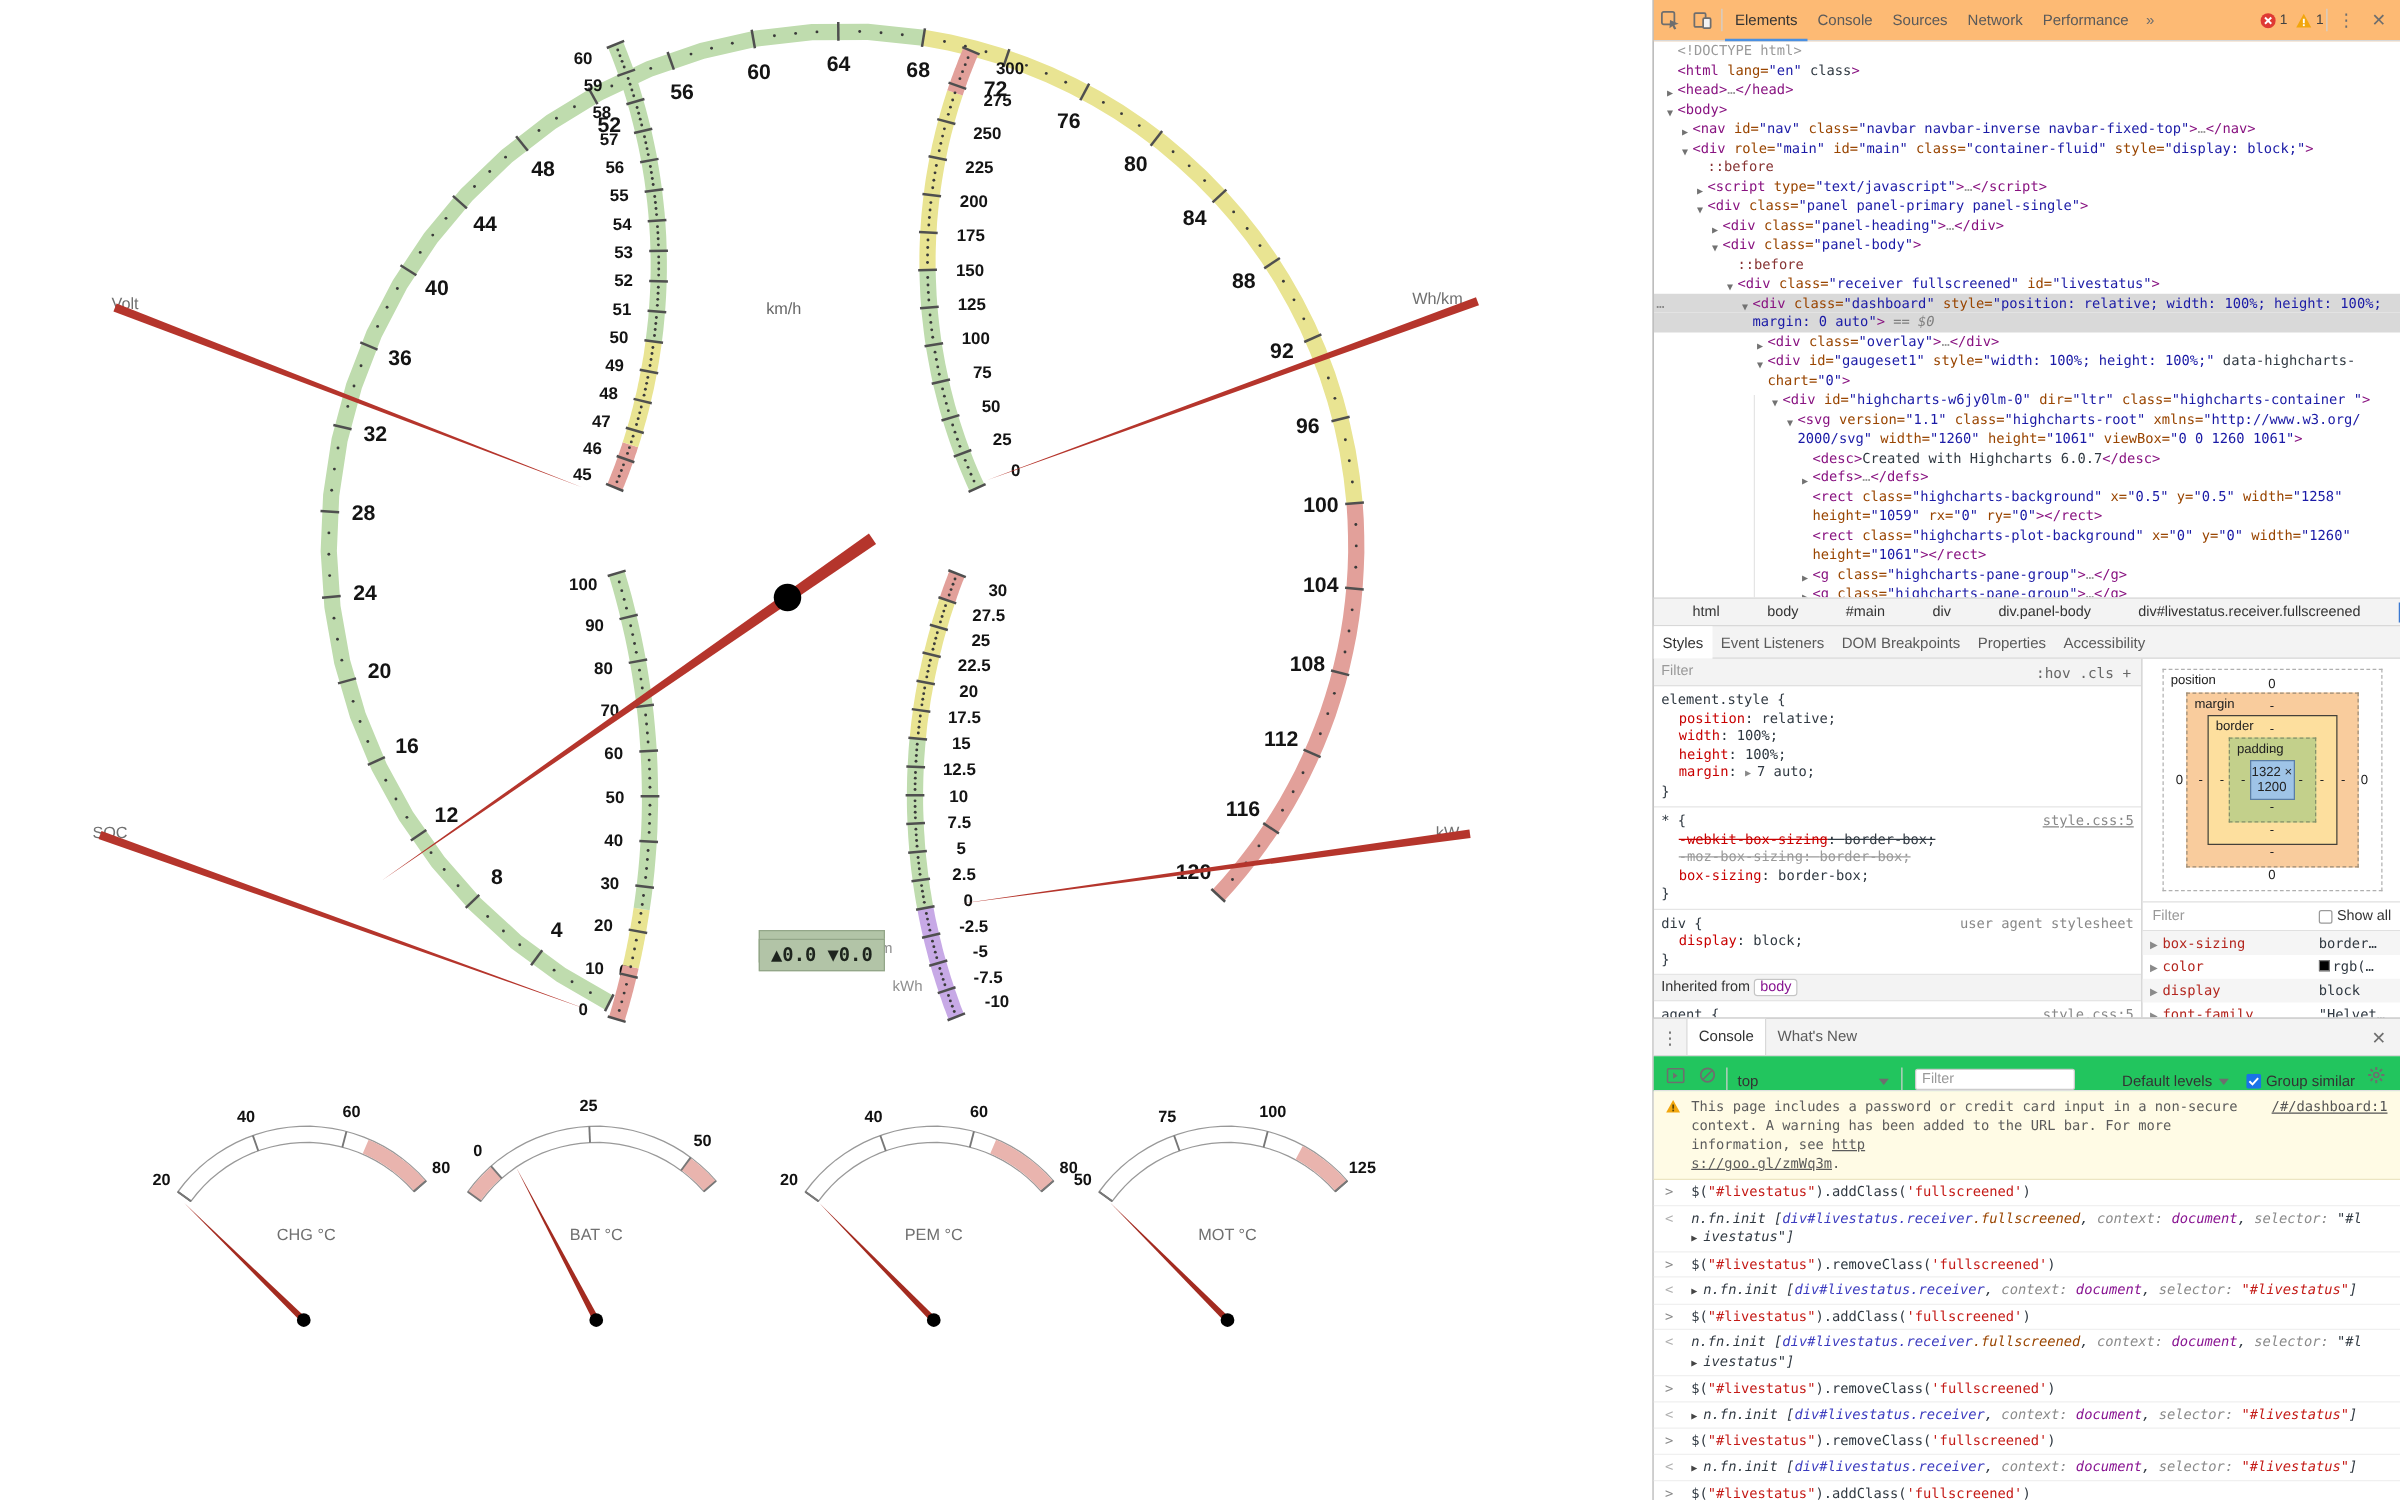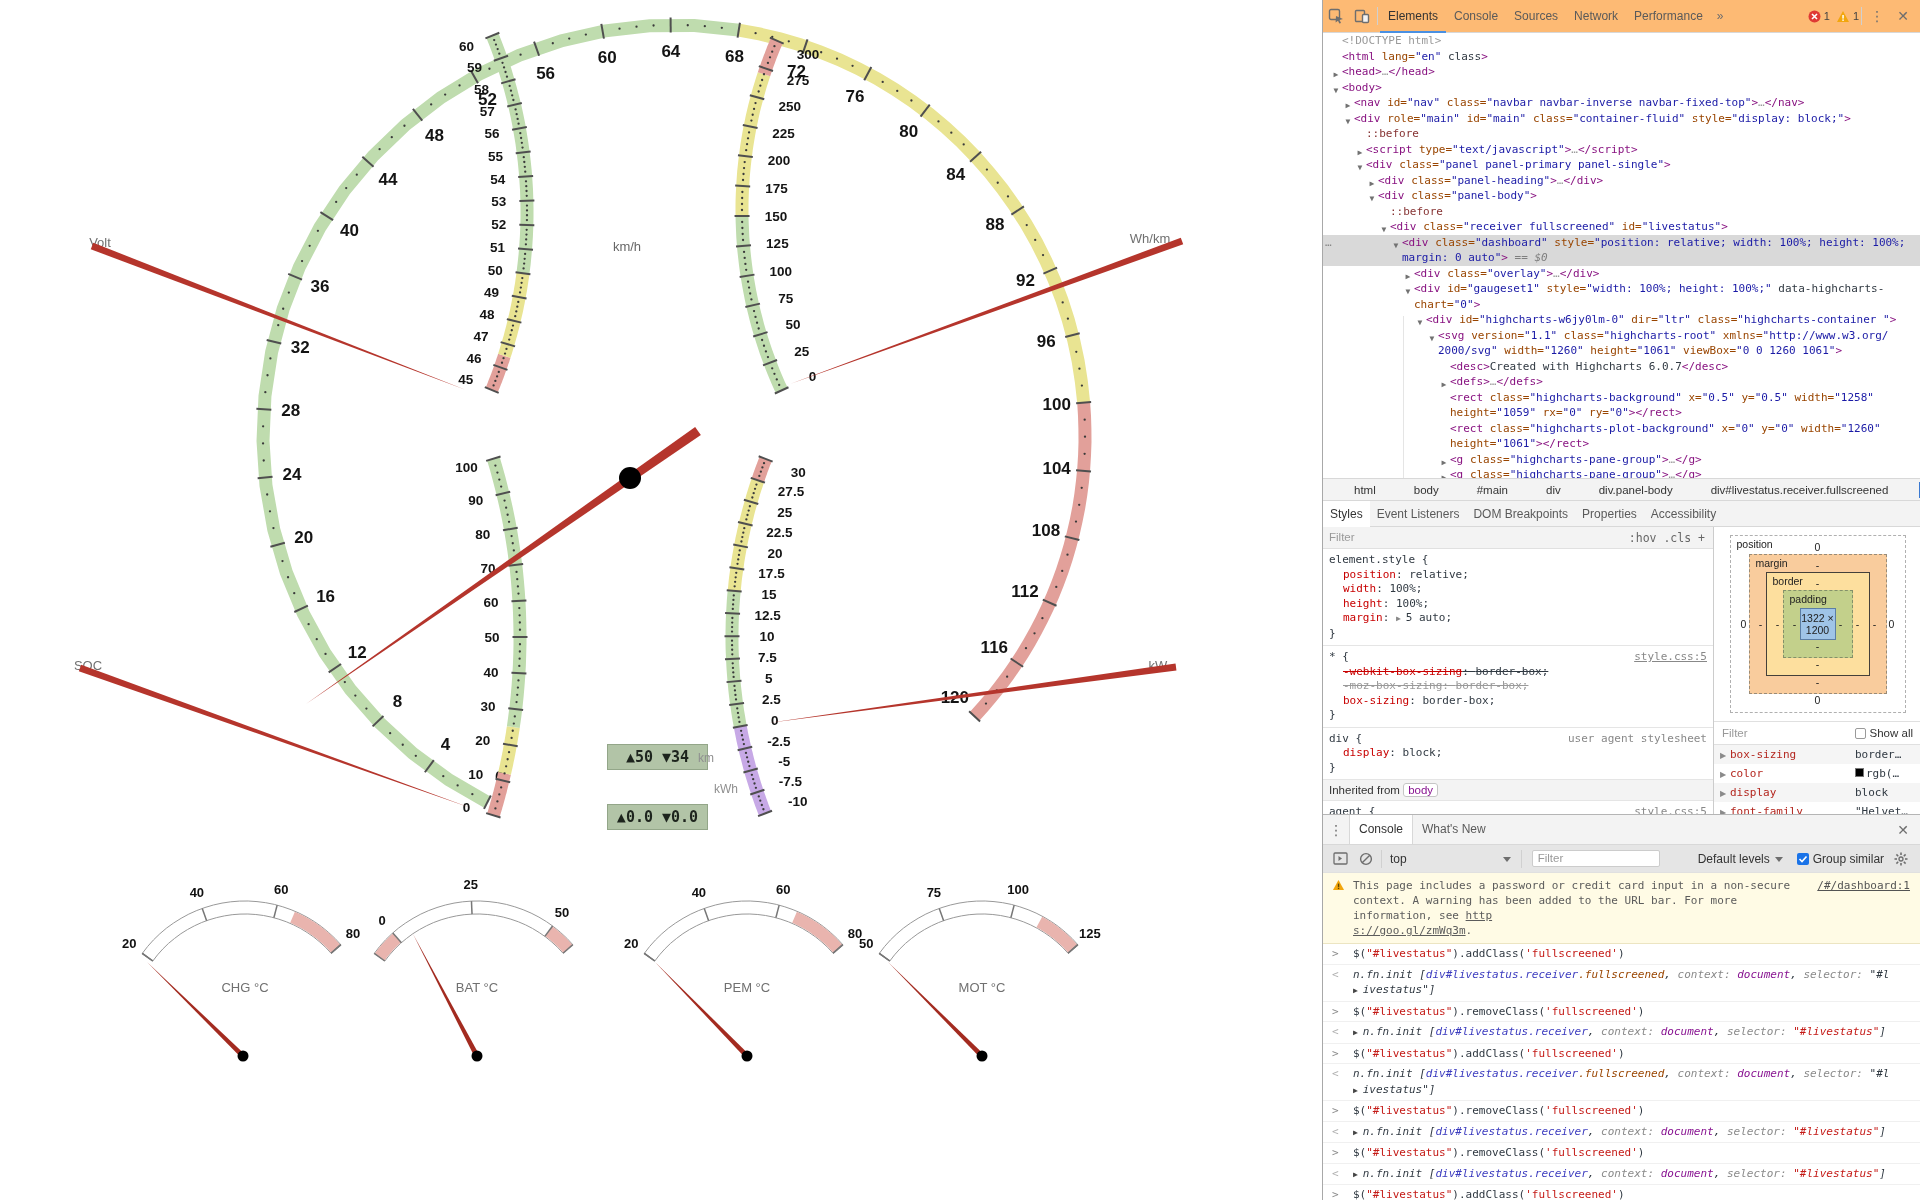--- a/index.html
+++ b/index.html
@@ -95,21 +95,21 @@
   .comp-val { color:#303942; font-family:"DejaVu Sans Mono",monospace; font-size:11px; width:62px;
               white-space:nowrap; overflow:hidden; }
   .swatch { display:inline-block; width:9px; height:9px; background:#000; border:1px solid #777; margin-right:2px; }
 
   
   .dt-console { position:absolute; left:0; top:814px; width:100%; height:386px; background:#fff;
                 border-top:1px solid #b5b5b5; }
   .con-head { height:30px; background:#f3f3f3; border-bottom:1px solid #d8d8d8; display:flex; align-items:center; }
   .con-tab { padding:0 9px; height:29px; line-height:29px; color:#5a5a5a; }
   .con-tab.active { background:#fff; border-left:1px solid #d8d8d8; border-right:1px solid #d8d8d8; color:#333; }
-  .con-tools { height:28px; background:#e5e5e5; border-bottom:1px solid #e0e0e0; display:flex; align-items:center; padding:0 4px; }
+  .con-tools { height:28px; background:#22c55e; border-bottom:1px solid #e0e0e0; display:flex; align-items:flex-end; padding:0 4px; }
   .con-filter { width:128px; height:17px; border:1px solid #ccc; border-radius:2px; background:#fff;
                 font-size:11.5px; color:#999; padding:1px 5px; margin:0 8px; }
   .caret { display:inline-block; width:0; height:0; border-left:4px solid transparent; border-right:4px solid transparent;
            border-top:5px solid #6e6e6e; margin-left:5px; vertical-align:middle; }
   .con-msgs { font-family:"DejaVu Sans Mono",monospace; font-size:11px; }
   .warnbox { background:#fffbe5; border-bottom:1px solid #ece5c2; padding:5px 120px 5px 30px; position:relative;
              color:#5c5c5c; line-height:15px; }
   .warn-tri { position:absolute; left:9px; top:6px; }
   .warn-link { position:absolute; right:10px; top:5px; color:#545454; text-decoration:underline; }
   .u { text-decoration:underline; }
@@ -706,21 +706,21 @@
         <circle cx="243" cy="1056" r="5.5" fill="#000"></circle>
         <polygon points="413,934 479.2138680633445,1054.838626589721 474.7861319366555,1057.161373410279" fill="#a32b20"></polygon>
         <circle cx="477" cy="1056" r="5.5" fill="#000"></circle>
         <polygon points="655,962 748.7866719149838,1054.2513423810797 745.2133280850162,1057.7486576189203" fill="#a32b20"></polygon>
         <circle cx="747" cy="1056" r="5.5" fill="#000"></circle>
         <polygon points="888,962 983.7677669529663,1054.2322330470336 980.2322330470337,1057.7677669529664" fill="#a32b20"></polygon>
         <circle cx="982" cy="1056" r="5.5" fill="#000"></circle>
       </svg>
     <div class="odo-box" style="left:607px;top:744px;">▲50 ▼34</div>
     <span class="odo-unit" style="left:698px;top:751px;">km</span>
-    <div class="odo-box" style="left:607px;top:804px;">▲0.0 ▼0.0</div>
+    <div class="odo-box" style="left:607px;top:751px;">▲0.0 ▼0.0</div>
     <span class="odo-unit" style="left:714px;top:782px;">kWh</span>
   </div>
 
   <div class="devtools">
 
     <div class="dt-tabbar">
       <span class="dt-ico">
         <svg width="16" height="16" viewBox="0 0 16 16">
             <rect x="1.5" y="1.5" width="10" height="10" rx="1.5" fill="none" stroke="#6e6e6e" stroke-width="1.4"></rect>
             <path d="M8 8 L15 11 L11.6 12 L13 15 L11.3 15.6 L10 12.7 L7.6 14.6 Z" fill="#6e6e6e"></path>
@@ -787,21 +787,21 @@
       <div class="sfilter">
         <span>Filter</span>
         <span class="hov">:hov  .cls  +</span>
       </div>
       <div id="dt-rules">
           <div class="rule">
             <div><span>element.style {</span></div>
             <div class="prow"><span class="pname">position</span><span class="pval">: </span><span class="pval">relative;</span></div>
             <div class="prow"><span class="pname">width</span><span class="pval">: </span><span class="pval">100%;</span></div>
             <div class="prow"><span class="pname">height</span><span class="pval">: </span><span class="pval">100%;</span></div>
-            <div class="prow"><span class="pname">margin</span><span class="pval">: </span><span class="parrow">▶ </span><span class="pval">5 auto;</span></div>
+            <div class="prow"><span class="pname">margin</span><span class="pval">: </span><span class="parrow">▶ </span><span class="pval">7 auto;</span></div>
             <div><span>}</span></div>
           </div>
           <div class="rule">
             <span class="rlink">style.css:5</span>
             <div><span>* {</span></div>
             <div class="prow strike-red"><span class="pname">-webkit-box-sizing</span><span class="pval">: </span><span class="pval">border-box;</span></div>
             <div class="prow strike-gray"><span class="pname">-moz-box-sizing</span><span class="pval">: </span><span class="pval">border-box;</span></div>
             <div class="prow"><span class="pname">box-sizing</span><span class="pval">: </span><span class="pval">border-box;</span></div>
             <div><span>}</span></div>
           </div>

